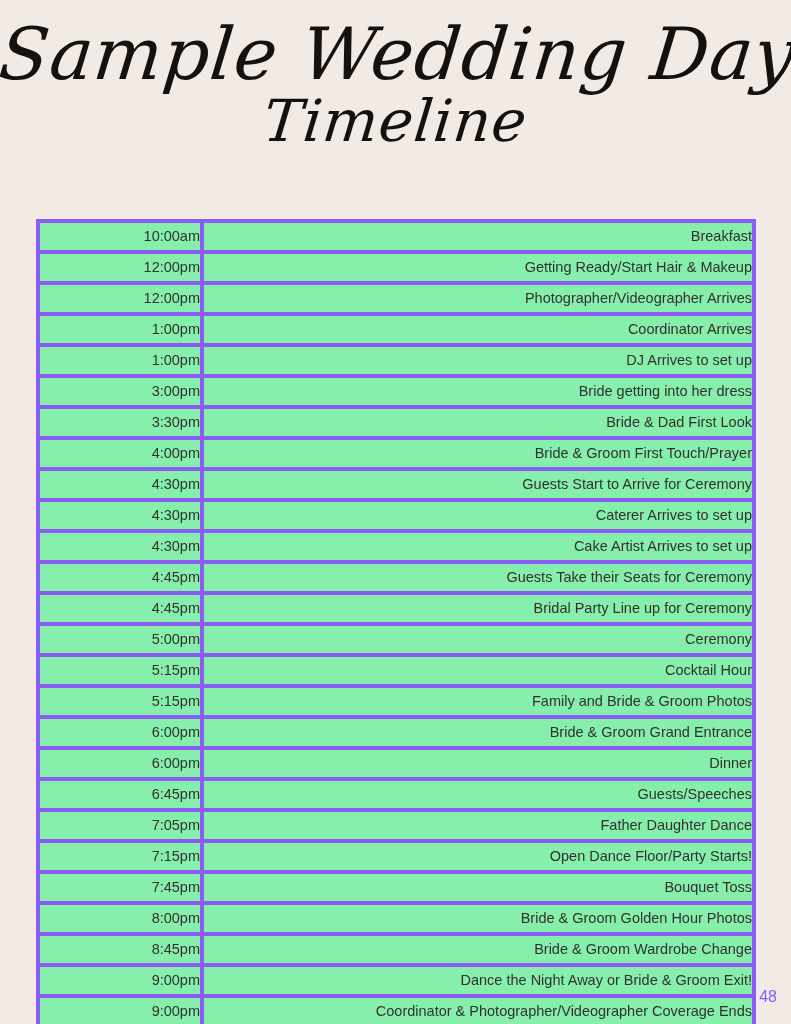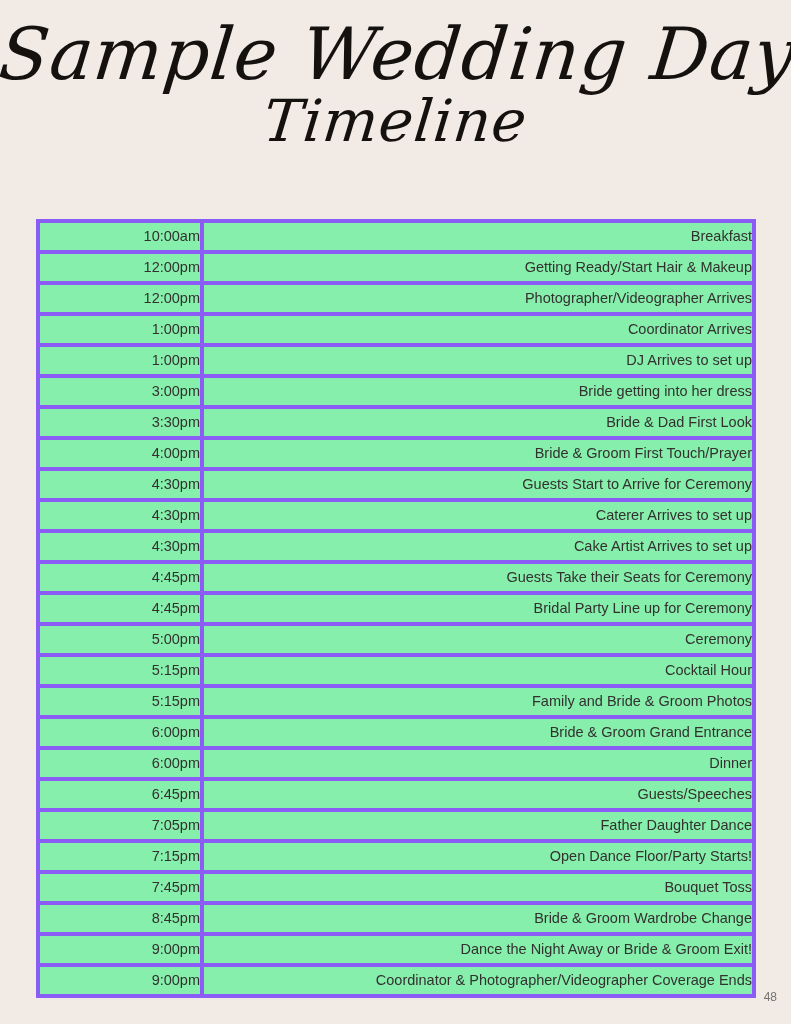--- a/index.html
+++ b/index.html
@@ -83,23 +83,23 @@
   .col-event {
     text-align: right;
     padding-left: 9px;
   }
 
   
   .page-number {
     position: absolute;
     right: 14px;
     top: 986px;
-    font-size: 12px;
+    font-size: 16px;
     line-height: 22px;
-    color: #737373;
+    color: #8b5cf6;
     font-family: "Liberation Sans", sans-serif;
     text-align: right;
   }
 </style>
 </head>
 <body>
 
 <div class="page">
 
   <div class="title-block">
@@ -191,20 +191,24 @@
         </tr>
         <tr>
           <td class="col-time">7:15pm</td>
           <td class="col-event">Open Dance Floor/Party Starts!</td>
         </tr>
         <tr>
           <td class="col-time">7:45pm</td>
           <td class="col-event">Bouquet Toss</td>
         </tr>
         <tr>
+          <td class="col-time">8:00pm</td>
+          <td class="col-event">Bride &amp; Groom Golden Hour Photos</td>
+        </tr>
+        <tr>
           <td class="col-time">8:45pm</td>
           <td class="col-event">Bride &amp; Groom Wardrobe Change</td>
         </tr>
         <tr>
           <td class="col-time">9:00pm</td>
           <td class="col-event">Dance the Night Away or Bride &amp; Groom Exit!</td>
         </tr>
         <tr>
           <td class="col-time">9:00pm</td>
           <td class="col-event">Coordinator &amp; Photographer/Videographer Coverage Ends</td>

